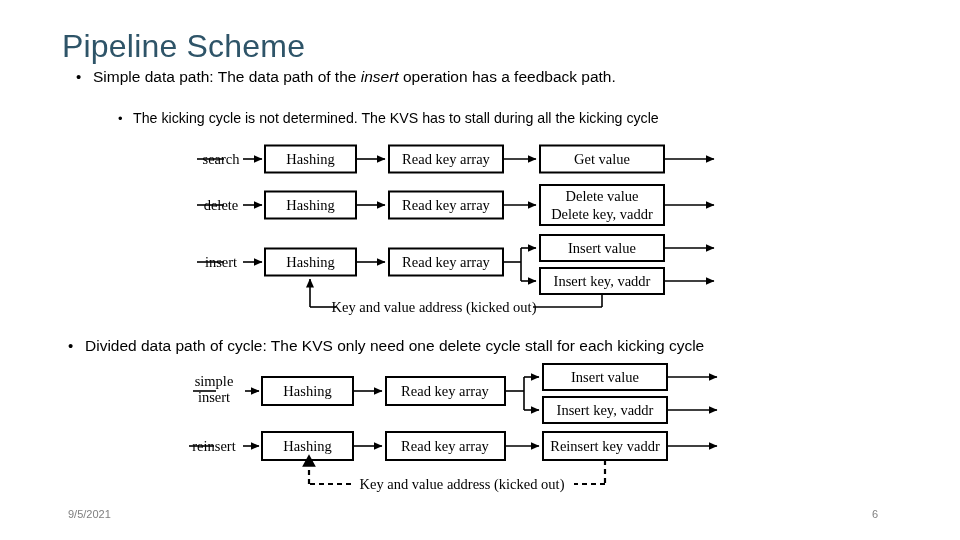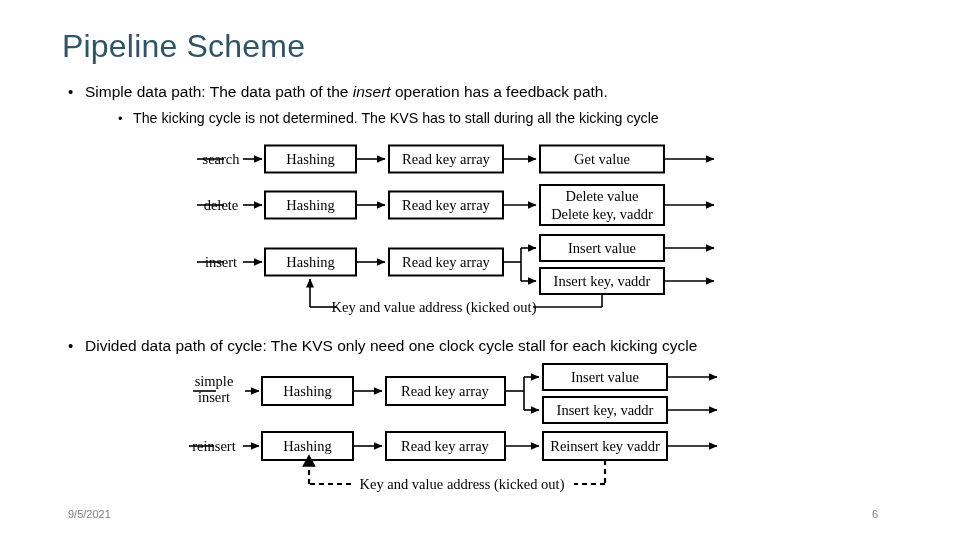--- a/index.html
+++ b/index.html
@@ -91,21 +91,21 @@
     color: #808080;
   }
 </style>
 </head>
 <body>
 
 <div class="slide">
 
   <div class="slide-title">Pipeline Scheme</div>
 
-  <div class="bullet-l1" style="top:83px;">
+  <div class="bullet-l1" style="top:68px;margin-left:8px;">
     <span class="dot">•</span><span class="lead">Simple data path</span><span>: </span><span>The data path of the </span><span class="em-italic">insert</span><span> operation has a feedback path.</span>
   </div>
 
   <div class="bullet-l2" style="top:110px;margin-left:8px;">
     <span class="dot">•</span><span>The kicking cycle is not determined. The KVS has to stall during all the kicking cycle</span>
   </div>
 
   <div class="diagram">
     <svg width="960" height="540" viewBox="0 0 960 540" style="position:absolute;left:0;top:0;pointer-events:none;">
       <defs>
@@ -193,21 +193,21 @@
     
     
     
     
     
     
     
   </div>
 
   <div class="bullet-l1" style="top:337px;">
-    <span class="dot">•</span><span class="lead">Divided data path of cycle</span><span>:  </span><span>The KVS only need one clock cycle stall for each kicking cycle</span>
+    <span class="dot">•</span><span class="lead">Divided data path of cycle</span><span>:  </span><span>The KVS only need one delete cycle stall for each kicking cycle</span>
   </div>
 
   <div class="diagram">
     <svg width="960" height="540" viewBox="0 0 960 540" style="position:absolute;left:0;top:0;pointer-events:none;">
       <g stroke="#000" stroke-width="1.6" fill="none">
 
         <line x1="193" y1="391" x2="216" y2="391"></line>
         <line x1="245" y1="391" x2="259" y2="391" marker-end="url(#arrowSolid)"></line>
         <rect x="262" y="377" width="91" height="28" stroke-width="2"></rect>
         <line x1="353" y1="391" x2="382" y2="391" marker-end="url(#arrowSolid)"></line>

